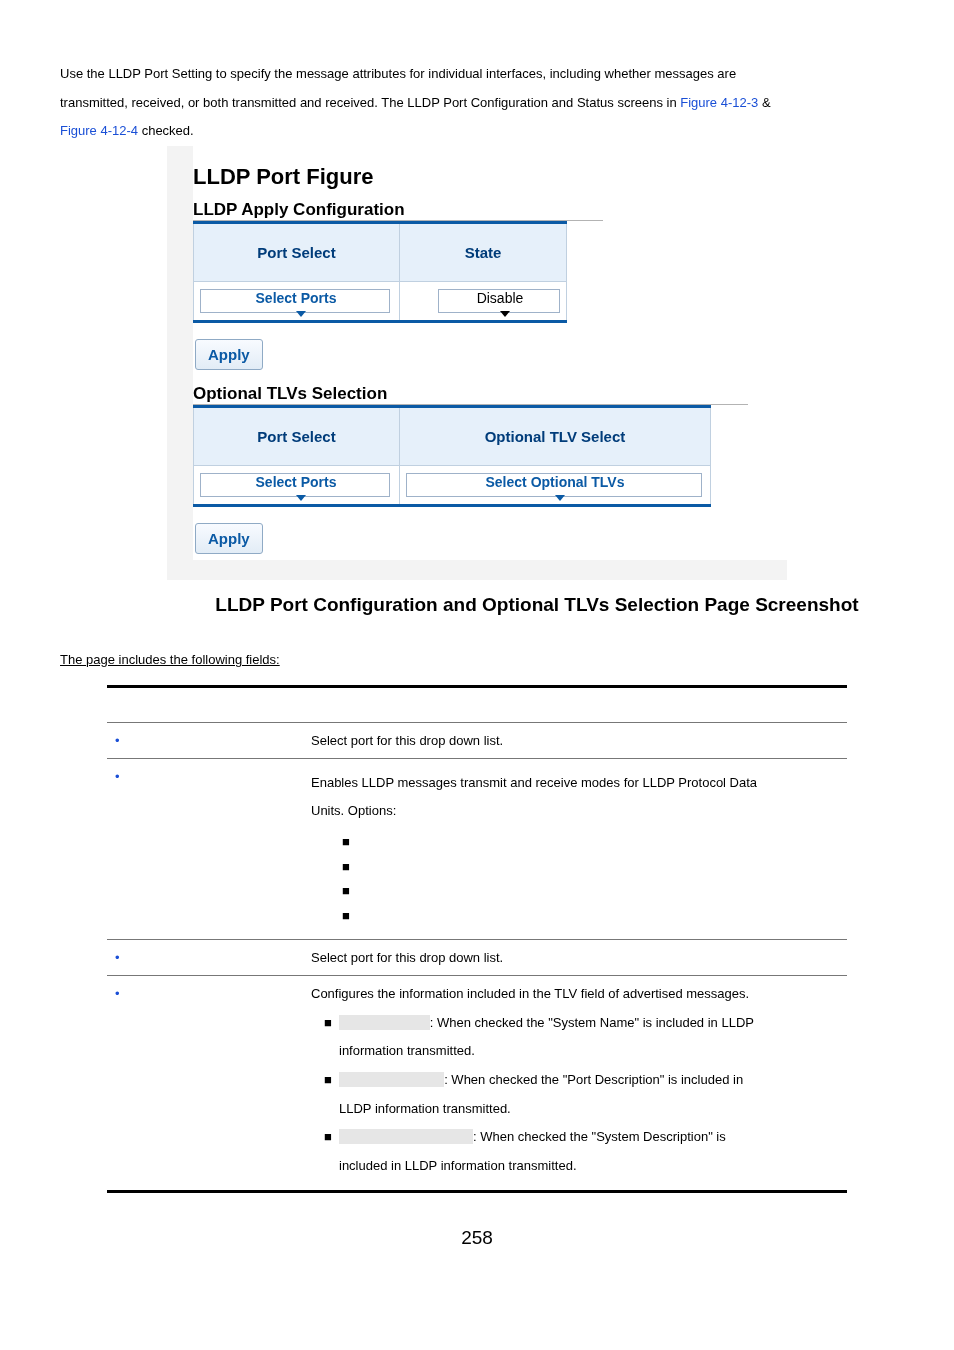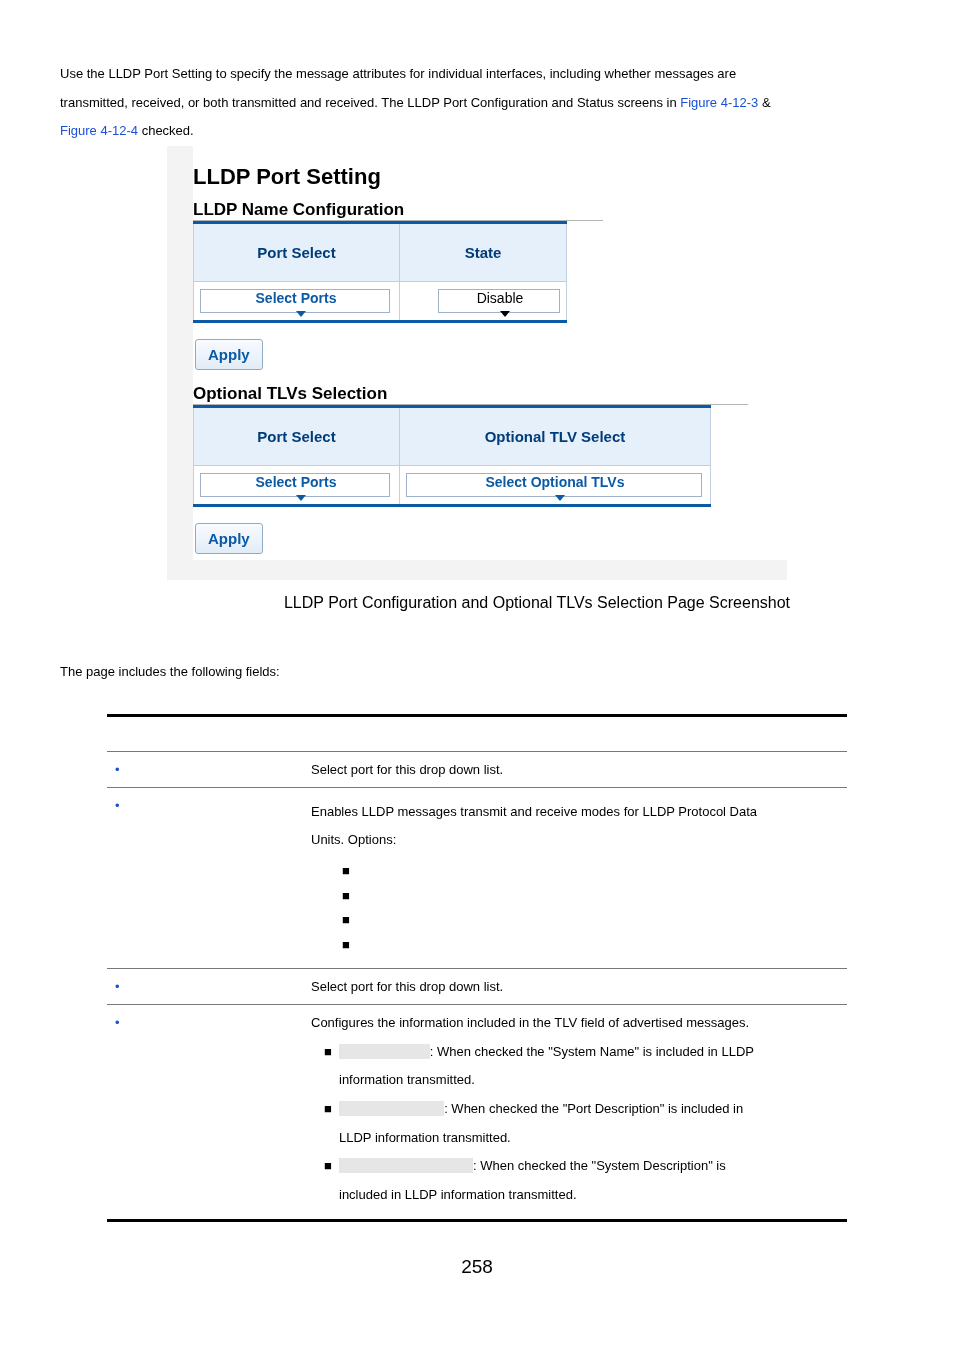--- a/index.html
+++ b/index.html
@@ -96,26 +96,28 @@
     padding: 6px 12px;
     border: 1px solid #8faac5;
     border-radius: 3px;
     background: linear-gradient(#f8fbff,#e2ecf6);
     color: #0b5aa5;
     font-weight: bold;
     font-size: 15px;
   }
   .caption {
     text-align: center;
-    font-size: 16px;
-    margin: 14px 0 52px 0;
+    font-size: 19px;
+    margin: 14px 0 36px 0;
     padding-left: 120px;
+    font-weight: bold;
   }
   .fields-label {
-    margin: 0 0 35px 0;
+    margin: 0 0 18px 0;
+    text-decoration: underline;
   }
   
   table.desc {
     border-collapse: collapse;
     width: 740px;
     margin: 0 auto;
   }
   table.desc th, table.desc td {
     font-size: 13px;
     text-align: left;
@@ -160,23 +162,23 @@
 <div class="page">
 
   <div class="intro">
     <span>Use the LLDP Port Setting to specify the message attributes for individual interfaces, including whether messages are</span><br>
     <span>transmitted, received, or both transmitted and received. The LLDP Port Configuration and Status screens in </span><span class="link">Figure 4-12-3</span><span> &amp; </span><br>
     <span class="link">Figure 4-12-4</span><span> checked.</span>
   </div>
 
   <div class="screenshot">
     <div class="ss-inner">
-      <div class="ss-title">LLDP Port Setting</div>
-
-      <div class="ss-sub divider" style="width:410px">LLDP Name Configuration</div>
+      <div class="ss-title">LLDP Port Figure</div>
+
+      <div class="ss-sub divider" style="width:410px">LLDP Apply Configuration</div>
       <table class="cfg">
         <tbody>
             <tr>
           <th class="blue-top" style="width:205px">Port Select</th>
           <th class="blue-top" style="width:135px">State</th>
         </tr>
         <tr>
           <td class="blue-bot">
             <span class="dd" style="width:190px">
               <span>Select Ports</span>

